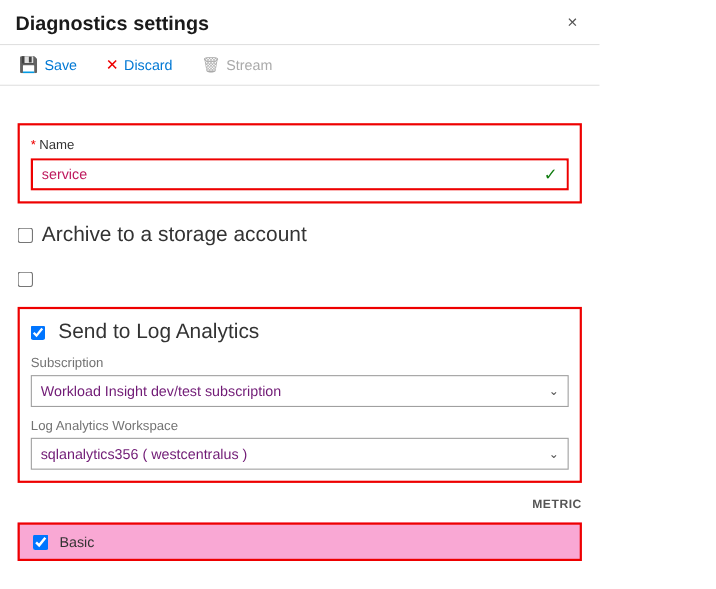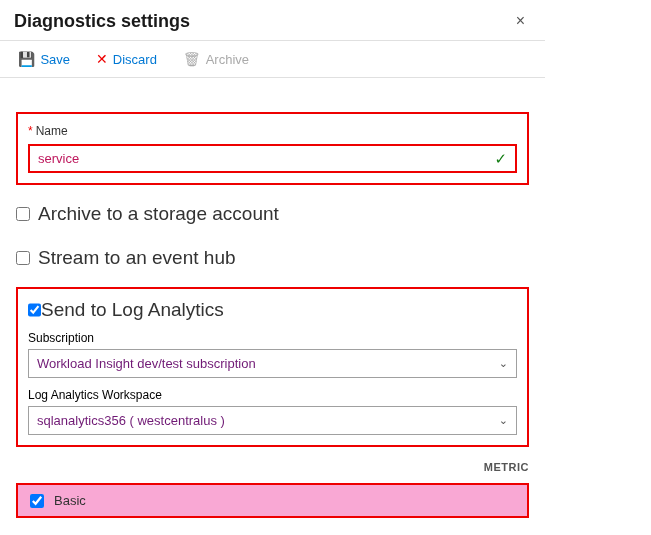--- a/index.html
+++ b/index.html
@@ -129,31 +129,32 @@
 
     .log-analytics-section {
       border: 2px solid #e00;
       padding: 10px 10px 10px 10px;
       display: flex;
       flex-direction: column;
       gap: 10px;
     }
     .log-analytics-header {
       display: flex;
-      gap: 0;
+      align-items: center;
+      gap: 12px;
     }
 
     .sub-field {
       display: flex;
       flex-direction: column;
       gap: 4px;
     }
     .sub-label {
       font-size: 12px;
-      color: #000000;
+      color: #737373;
       font-weight: 500;
     }
     .dropdown-wrapper {
       position: relative;
       border: 1px solid #a0a0a0;
       display: flex;
       align-items: center;
     }
     .dropdown-wrapper select {
       appearance: none;
@@ -220,21 +221,21 @@
     <button class="toolbar-btn save">
       <span class="icon">💾</span>
       <span>Save</span>
     </button>
     <button class="toolbar-btn discard">
       <span class="icon">✕</span>
       <span>Discard</span>
     </button>
     <button class="toolbar-btn disabled delete">
       <span class="icon">🗑</span>
-      <span>Archive</span>
+      <span>Stream</span>
     </button>
   </div>
 
   <div class="content">
 
     <div class="name-section">
       <div class="field-label">
         <span class="required-star">*</span><span>Name</span>
       </div>
       <div style="height:6px"></div>
@@ -244,21 +245,20 @@
       </div>
     </div>
 
     <div class="checkbox-row">
       <input type="checkbox" id="archive-cb" style="">
       <label class="checkbox-label" for="archive-cb">Archive to a storage account</label>
     </div>
 
     <div class="checkbox-row">
       <input type="checkbox" id="stream-cb" style="">
-      <label class="checkbox-label" for="stream-cb">Stream to an event hub</label>
     </div>
 
     <div class="log-analytics-section">
       <div class="log-analytics-header">
         <input type="checkbox" checked="" id="log-cb" style="">
         <label class="checkbox-label" for="log-cb">Send to Log Analytics</label>
       </div>
 
       <div class="sub-field">
         <span class="sub-label">Subscription</span>

